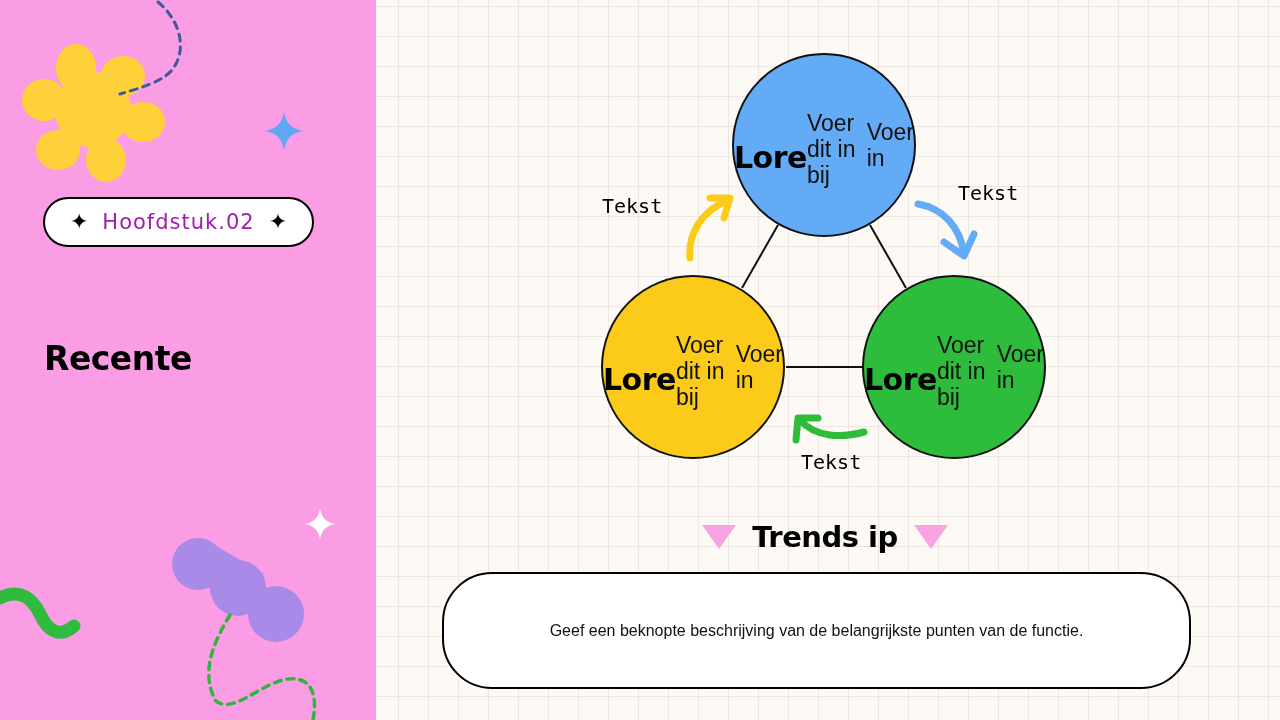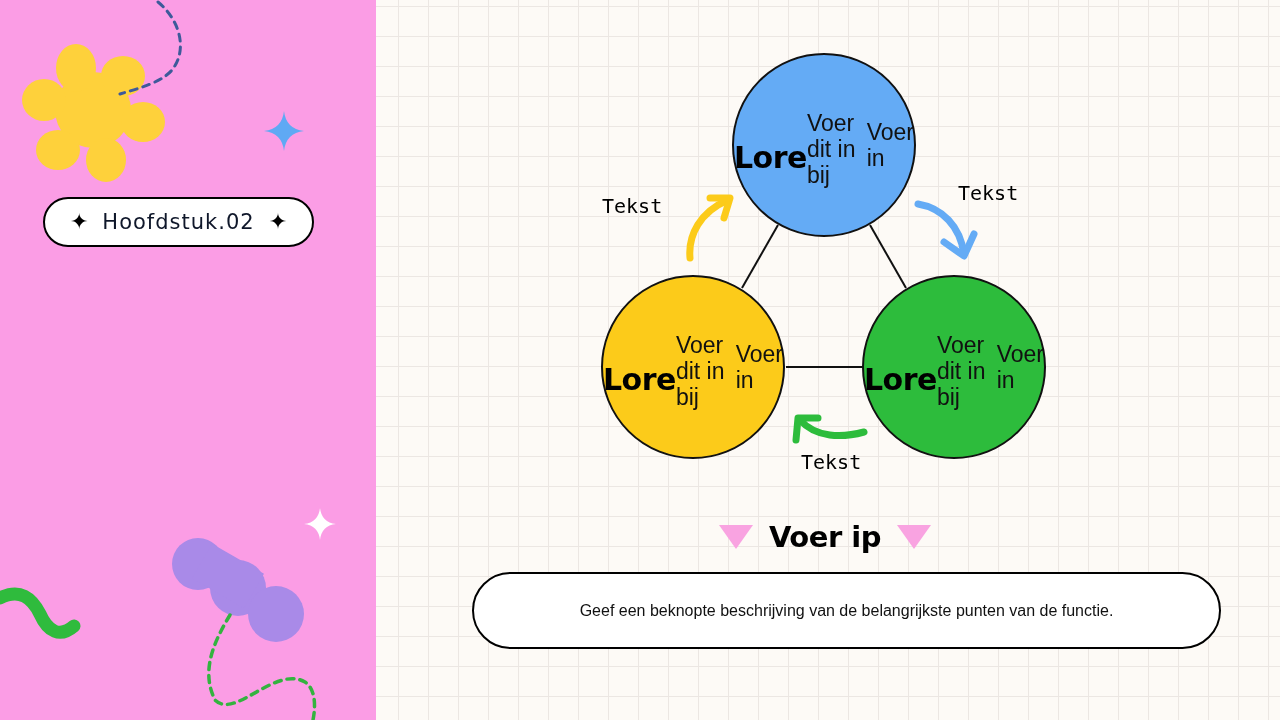--- a/index.html
+++ b/index.html
@@ -7,32 +7,32 @@
   .left-panel { position:absolute; left:0; top:0; width:376px; height:720px; background:#fb9de5; overflow:hidden; }
   .right-panel { position:absolute; left:376px; top:0; width:904px; height:720px;
     background-color:#fdfaf6;
     background-image:
       linear-gradient(to right, #ece7e3 1px, transparent 1px),
       linear-gradient(to bottom, #ece7e3 1px, transparent 1px);
     background-size:30px 30px; background-position:-8px 6px; }
   .deco { position:absolute; }
   .chapter-pill { position:absolute; left:43px; top:197px; width:271px; height:50px; box-sizing:border-box; border:2.5px solid #000; border-radius:26px; background:#fff; display:flex; align-items:center; justify-content:center; gap:14px; }
   .chapter-pill .star { font-size:22px; line-height:1; }
-  .chapter-pill .label { font-family:"DejaVu Sans", sans-serif; font-size:21px; letter-spacing:1px; color:#0f172a; }
+  .chapter-pill .label { font-family:"DejaVu Sans", sans-serif; font-size:21px; letter-spacing:1px; color:#a21caf; }
   .title { position:absolute; left:44px; top:337px; font-family:"DejaVu Sans", sans-serif; font-weight:bold; font-size:33px; line-height:43px; color:#000; letter-spacing:-0.5px; }
   .title div { white-space:nowrap; }
   .circle { position:absolute; width:184px; height:184px; border-radius:50%; border:2.5px solid #111; box-sizing:border-box; display:flex; flex-direction:row; align-items:center; }
   .circle .c-title { font-family:"DejaVu Sans", sans-serif; font-weight:bold; font-size:30px; margin-top:24px; color:#000; letter-spacing:-0.5px; }
   .circle .c-line { font-family:"Liberation Sans", sans-serif; font-size:23px; line-height:26px; color:#111; }
   .circle .c-line.first { margin-top:8px; }
   .arrow-label { position:absolute; font-family:"DejaVu Sans Mono", monospace; font-size:20px; color:#000; }
   .section-title { position:absolute; left:700px; top:520px; width:250px; display:flex; align-items:center; justify-content:center; gap:16px; }
   .section-title .text { font-family:"DejaVu Sans", sans-serif; font-weight:bold; font-size:29px; color:#000; letter-spacing:-0.5px; }
   .tri { width:0; height:0; border-left:17px solid transparent; border-right:17px solid transparent; border-top:24px solid #f9a3e1; }
-  .desc-box { position:absolute; left:472px; top:572px; width:749px; height:77px; box-sizing:border-box; border:2.5px solid #000; border-radius:50px; background:#fff; display:flex; flex-direction:column; align-items:center; justify-content:center;text-align:right; }
+  .desc-box { position:absolute; left:442px; top:572px; width:749px; height:117px; box-sizing:border-box; border:2.5px solid #000; border-radius:50px; background:#fff; display:flex; flex-direction:column; align-items:center; justify-content:center;text-align:right; }
   .desc-box .line { font-family:"Liberation Sans", sans-serif; font-size:16px; line-height:27px; color:#111; position:relative; }
   .highlight { position:absolute; left:665px; top:597px; width:262px; height:16px; background:#fbcdee; }
 </style>
 </head>
 <body>
 
 <div class="left-panel">
 
   <svg class="deco" style="left:18px;top:38px" width="150" height="145" viewBox="0 0 150 145">
     <g fill="#fed13b">
@@ -54,20 +54,21 @@
     <path d="M20 0 Q22 18 40 20 Q22 22 20 40 Q18 22 0 20 Q18 18 20 0Z" fill="#5fa9f4"></path>
   </svg>
 
   <div class="chapter-pill">
     <span class="star">✦</span>
     <span class="label">Hoofdstuk.02</span>
     <span class="star">✦</span>
   </div>
 
   <div class="title">
+    <div>Recente</div>
   </div>
 
   <svg class="deco" style="left:304px;top:508px" width="32" height="32" viewBox="0 0 40 40">
     <path d="M20 0 Q22 18 40 20 Q22 22 20 40 Q18 22 0 20 Q18 18 20 0Z" fill="#ffffff"></path>
   </svg>
 
   <svg class="deco" style="left:168px;top:536px" width="140" height="110" viewBox="0 0 140 110">
     <g fill="#a98ae8">
       <circle cx="30" cy="28" r="26"></circle>
       <circle cx="70" cy="52" r="28"></circle>
@@ -121,20 +122,20 @@
   <path d="M74 24 C52 30, 26 30, 10 12" fill="none" stroke="#2dbc3c" stroke-width="7" stroke-linecap="round"></path>
   <path d="M6 32 L8 10 L28 10" fill="none" stroke="#2dbc3c" stroke-width="7" stroke-linecap="round" stroke-linejoin="round"></path>
 </svg>
 
 <div class="arrow-label" style="left:602px;top:194px">Tekst</div>
 <div class="arrow-label" style="left:958px;top:181px">Tekst</div>
 <div class="arrow-label" style="left:801px;top:450px">Tekst</div>
 
 <div class="section-title">
   <div class="tri"></div>
-  <div class="text">Voer ip</div>
+  <div class="text">Trends ip</div>
   <div class="tri"></div>
 </div>
 
 <div class="highlight"></div>
 <div class="desc-box">
   <div class="line">Geef een beknopte beschrijving van de belangrijkste punten van de functie.</div>
 </div>
 
 </body></html>

